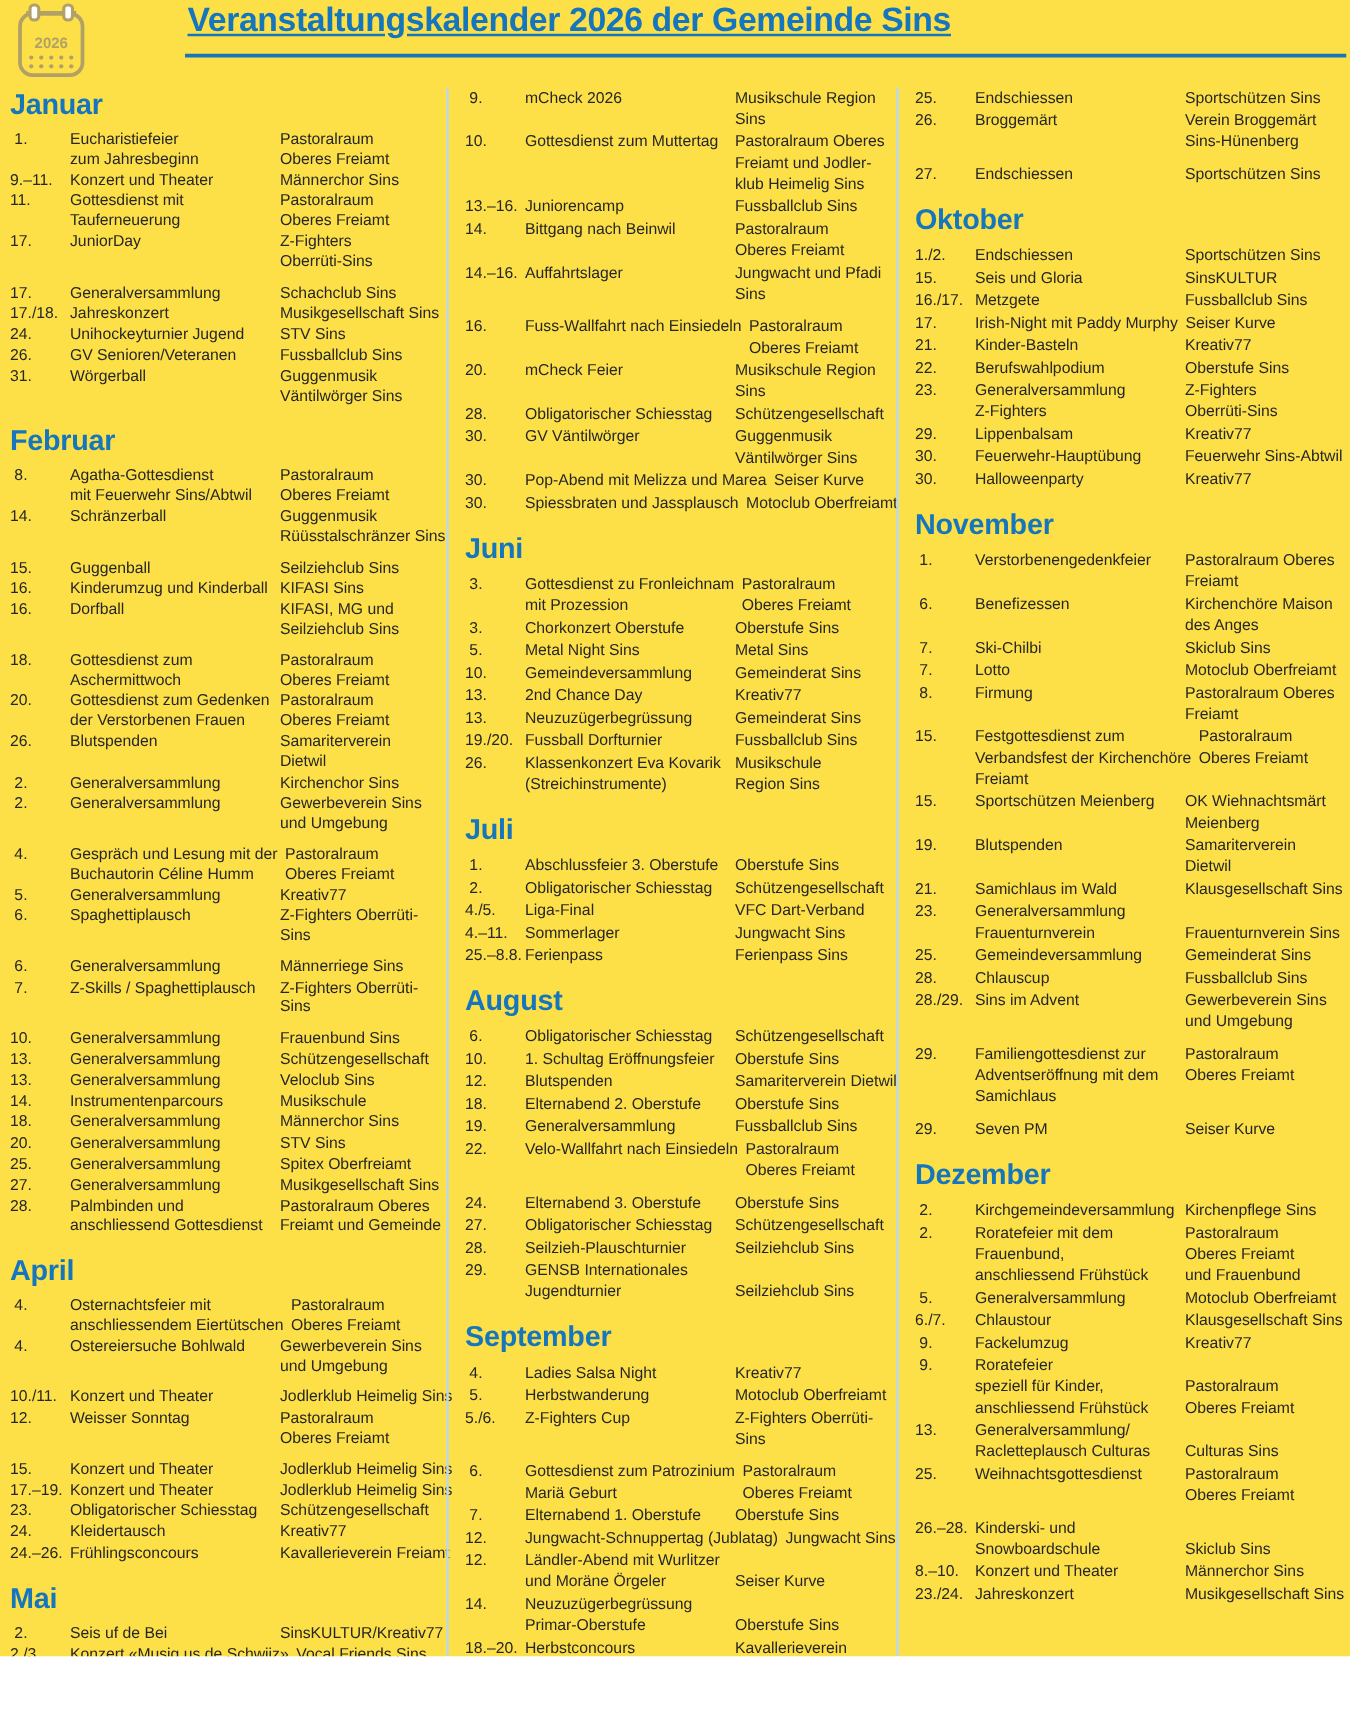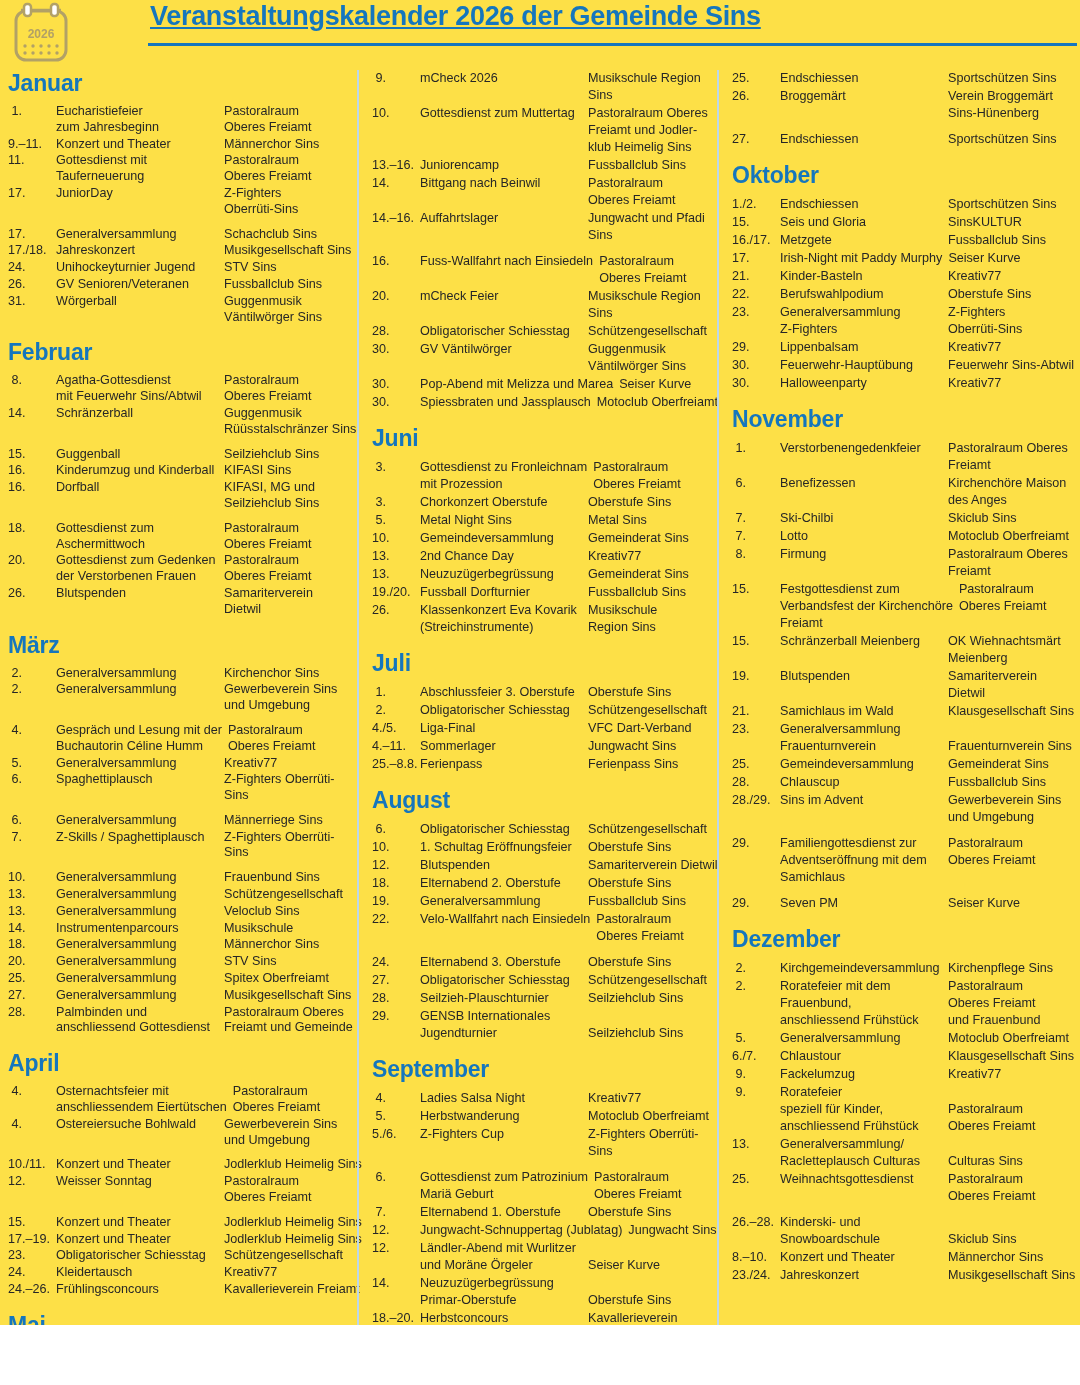--- a/index.html
+++ b/index.html
@@ -223,21 +223,20 @@
         <div class="row">
           <div class="date">26.</div>
           <div class="ev">
             <div class="line">Blutspenden</div>
           </div>
           <div class="org">
             <div class="line">Samariterverein</div>
             <div class="line">Dietwil</div>
           </div>
         </div>
-        <div class="month">März</div>
         <div class="row">
           <div class="date"> 2.</div>
           <div class="ev">
             <div class="line">Generalversammlung</div>
           </div>
           <div class="org">
             <div class="line">Kirchenchor Sins</div>
           </div>
         </div>
         <div class="row gap">
@@ -1111,21 +1110,21 @@
           </div>
           <div class="org">
             <div class="line">Pastoralraum</div>
             <div class="line">Oberes Freiamt</div>
             <div class="line">&nbsp;</div>
           </div>
         </div>
         <div class="row">
           <div class="date">15.</div>
           <div class="ev">
-            <div class="line">Schränzerball Meienberg</div>
+            <div class="line">Sportschützen Meienberg</div>
           </div>
           <div class="org">
             <div class="line">OK Wiehnachtsmärt</div>
             <div class="line">Meienberg</div>
           </div>
         </div>
         <div class="row">
           <div class="date">19.</div>
           <div class="ev">
             <div class="line">Blutspenden</div>

